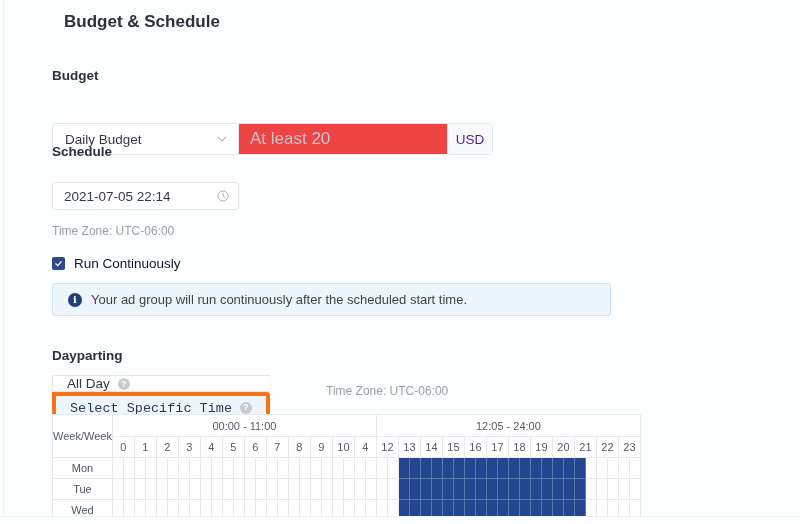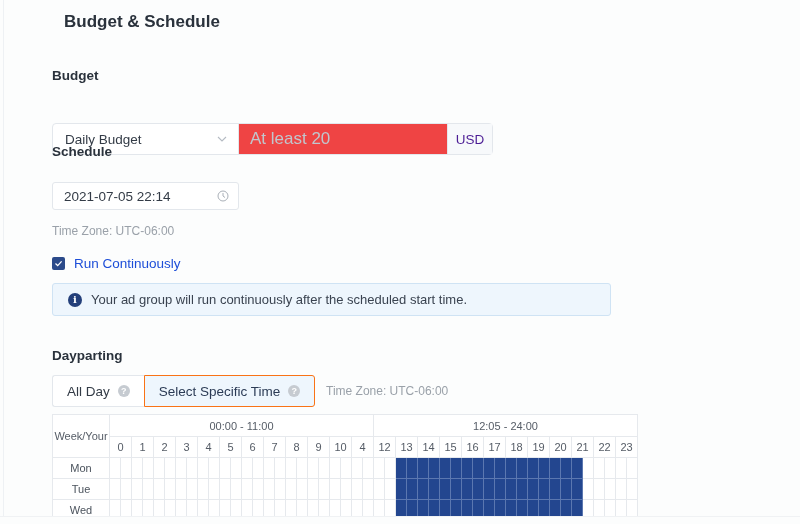--- a/index.html
+++ b/index.html
@@ -18,30 +18,30 @@
   .budget-group { position: absolute; left: 52px; top: 93px; height: 32px; display: flex; border: 1px solid #e3e7ec; border-radius: 4px; background: #fff; box-sizing: border-box; margin-top: 30px; }
   .budget-select { width: 186px; display: flex; align-items: center; justify-content: space-between; padding: 0 11px 0 12px; box-sizing: border-box; font-size: 13.5px; color: #333b46; border-right: 1px solid #e3e7ec; cursor: pointer; }
   .budget-input { width: 186px; border: none; outline: none; padding: 0 11px; font-size: 17px; color: #333b46; background: #ef4444; font-family: Liberation Sans, sans-serif; }
   .budget-input::placeholder { color: #c1c6cd; }
   .currency { width: 44px; display: flex; align-items: center; justify-content: center; font-size: 13.5px; color: #4c1d95; background: #f7f9fb; border-left: 1px solid #e3e7ec; }
   .chev { width: 10px; height: 10px; }
 
   .date-field { position: absolute; left: 52px; top: 182px; width: 187px; height: 28px; border: 1px solid #e3e7ec; border-radius: 3px; background: #fff; box-sizing: border-box; display: flex; align-items: center; justify-content: space-between; padding: 0 9px 0 11px; font-size: 13.5px; color: #333b46; cursor: pointer; }
   .hint { position: absolute; font-size: 12px; color: #9aa1a9; }
 
-  .checkbox-row { position: absolute; left: 52px; top: 256px; display: flex; align-items: center; gap: 9px; font-size: 13.5px; color: #1d4ed8; cursor: pointer; }
+  .checkbox-row { position: absolute; left: 52px; top: 256px; display: flex; align-items: center; gap: 9px; font-size: 13.5px; color: #0f172a; cursor: pointer; }
   .checkbox { width: 13px; height: 13px; background: #2b4a8a; border-radius: 2px; display: flex; align-items: center; justify-content: center; }
 
   .alert { position: absolute; left: 52px; top: 283px; width: 559px; height: 33px; box-sizing: border-box; background: #eef6fd; border: 1px solid #cfe3f4; border-radius: 3px; display: flex; align-items: center; padding-left: 15px; font-size: 13px; color: #3a4350; }
   .info-icon { width: 14px; height: 14px; border-radius: 50%; background: #233f7a; color: #fff; font-size: 10px; font-weight: 700; display: flex; align-items: center; justify-content: center; margin-right: 9px; font-family: "DejaVu Serif", serif; }
 
-  .seg { position: absolute; left: 52px; top: 375px; height: 44px; display: flex; }
+  .seg { position: absolute; left: 52px; top: 375px; height: 44px; display: flex; flex-direction: column; }
   .seg-btn { height: 32px; box-sizing: border-box; display: flex; align-items: center; font-size: 13.5px; color: #333b46; background: #fff; border: 1px solid #e3e7ec; cursor: pointer; }
   .seg-btn.first { padding: 0 14px; border-radius: 3px 0 0 3px; border-right: none; }
-  .seg-btn.active { padding: 8px 14px; border: 1px solid #f97316; background: #eef6fd; color: #2b3b55; border-radius: 0 3px 3px 0; }
+  .seg-btn.active { padding: 8px 14px; border: 4px solid #f97316; background: #eef6fd; color: #2b3b55; border-radius: 0 3px 3px 0; font-family: Liberation Mono, monospace; }
   .q-icon { width: 12px; height: 12px; border-radius: 50%; background: #c6cbd1; color: #fff; font-size: 9px; font-weight: 700; display: inline-flex; align-items: center; justify-content: center; margin-left: 8px; }
 
   .grid-wrap { position: absolute; left: 52px; top: 414px; }
   table.grid { border-collapse: collapse; table-layout: fixed; font-size: 11px; color: #555c66; background: #fff; }
   table.grid td, table.grid th { border: 1px solid #e6e9ed; padding: 0; text-align: center; font-weight: normal; }
   th.wt { width: 56px; font-size: 11px; }
   th.range { height: 21px; font-size: 11px; }
   th.hour { height: 20px; font-size: 11px; }
   td.day { height: 20px; font-size: 11px; color: #4b535d; }
   td.slot { width: 10px; height: 20px; }
@@ -101,21 +101,21 @@
     <span>Select Specific Time</span>
     <span class="q-icon">?</span>
   </div>
 </div>
 <div class="hint" style="left:326px; top:384px">Time Zone: UTC-06:00</div>
 
 <div class="grid-wrap">
   <table class="grid" id="grid">
     <thead>
       <tr>
-        <th class="wt" rowspan="2">Week/Your</th>
+        <th class="wt" rowspan="2">Week/Week</th>
         <th class="range" colspan="24">00:00 - 11:00</th>
         <th class="range" colspan="24">12:05 - 24:00</th>
       </tr>
       <tr id="hour-row">
           <th class="hour" colspan="2">0</th>
           <th class="hour" colspan="2">1</th>
           <th class="hour" colspan="2">2</th>
           <th class="hour" colspan="2">3</th>
           <th class="hour" colspan="2">4</th>
           <th class="hour" colspan="2">5</th>

